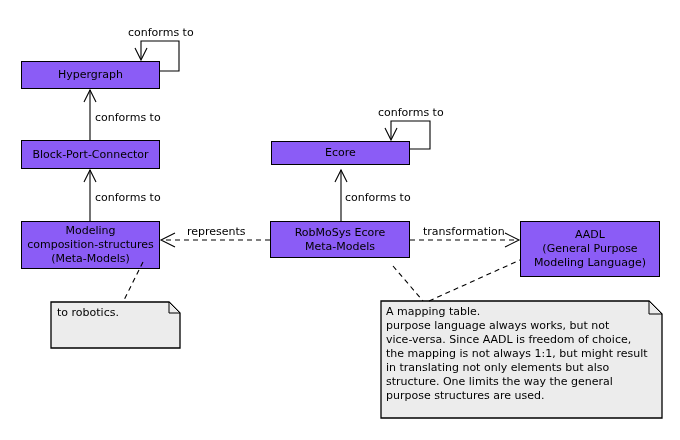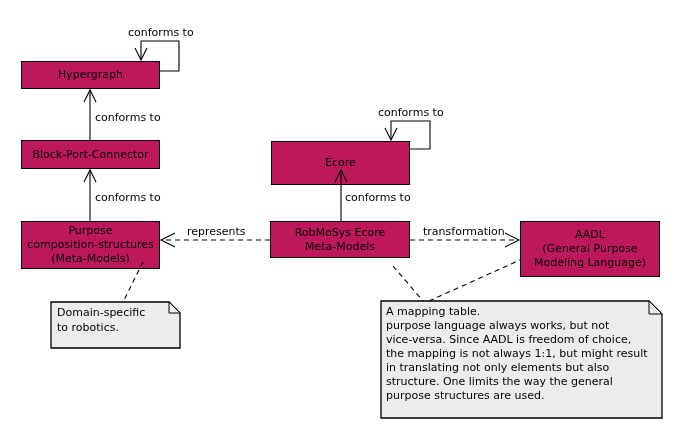--- a/index.html
+++ b/index.html
@@ -3,32 +3,32 @@
 <meta charset="utf-8">
 <style>
   html,body{margin:0;padding:0;background:#ffffff;}
   .stage{
     position:relative;width:680px;height:440px;background:#ffffff;
     font-family:"DejaVu Sans","Liberation Sans",sans-serif;
     font-size:11px;color:#000;overflow:hidden;
   }
   .layer{position:absolute;left:0;top:0;pointer-events:none;}
   .node{
-    position:absolute;box-sizing:border-box;border:1.4px solid #000;background:#be185d;
+    position:absolute;box-sizing:border-box;border:1.4px solid #000;background:#8b5cf6;
     display:flex;flex-direction:column;align-items:center;justify-content:center;
     text-align:center;line-height:14px;white-space:nowrap;
   }
   .elabel{position:absolute;white-space:nowrap;line-height:12px;}
   .notetext{position:absolute;white-space:nowrap;}
   .notetext span{display:block;}
   
   #n-hypergraph{left:21px;top:61px;width:139px;height:28px;}
   #n-bpc{left:21px;top:140px;width:139px;height:29px;}
   #n-comp{left:21px;top:221px;width:139px;height:48px;}
-  #n-ecore{left:271px;top:141px;width:139px;height:44px;}
+  #n-ecore{left:271px;top:141px;width:139px;height:24px;}
   #n-ecoremm{left:270px;top:221px;width:140px;height:37px;}
   #n-aadl{left:520px;top:221px;width:140px;height:56px;}
   
   #l-hyperloop{left:128px;top:27px;}
   #l-bpc2hyper{left:95px;top:112px;}
   #l-comp2bpc{left:95px;top:192px;}
   #l-ecoreloop{left:378px;top:107px;}
   #l-emm2ecore{left:345px;top:192px;}
   #l-represents{left:187px;top:226px;}
   #l-transformation{left:423px;top:226px;}
@@ -50,42 +50,41 @@
 
   <div class="node" id="n-hypergraph">
     <span>Hypergraph</span>
   </div>
 
   <div class="node" id="n-bpc">
     <span>Block-Port-Connector</span>
   </div>
 
   <div class="node" id="n-comp">
-    <span>Purpose</span>
+    <span>Modeling</span>
     <span>composition-structures</span>
     <span>(Meta-Models)</span>
   </div>
 
   <div class="node" id="n-ecore">
     <span>Ecore</span>
   </div>
 
   <div class="node" id="n-ecoremm">
     <span>RobMoSys Ecore</span>
     <span>Meta-Models</span>
   </div>
 
   <div class="node" id="n-aadl">
     <span>AADL</span>
     <span>(General Purpose</span>
     <span>Modeling Language)</span>
   </div>
 
   <div class="notetext" id="t-domain">
-    <span>Domain-specific</span>
     <span>to robotics.</span>
   </div>
 
   <div class="notetext" id="t-mapping">
     <span>A mapping table.</span>
     <span>purpose language always works, but not</span>
     <span>vice-versa. Since AADL is freedom of choice,</span>
     <span>the mapping is not always 1:1, but might result</span>
     <span>in translating not only elements but also</span>
     <span>structure. One limits the way the general</span>

